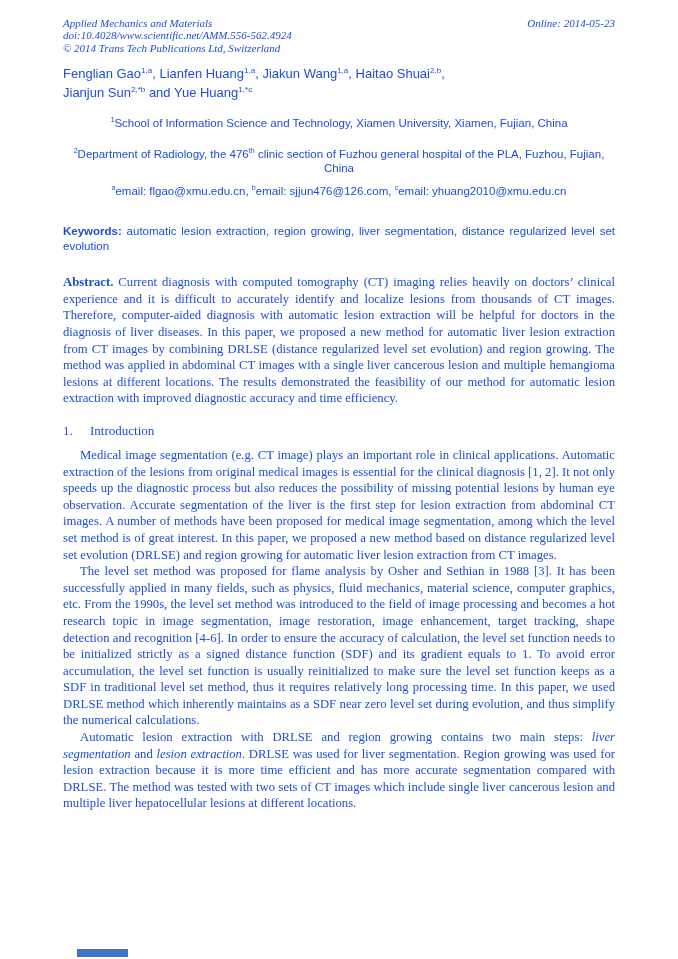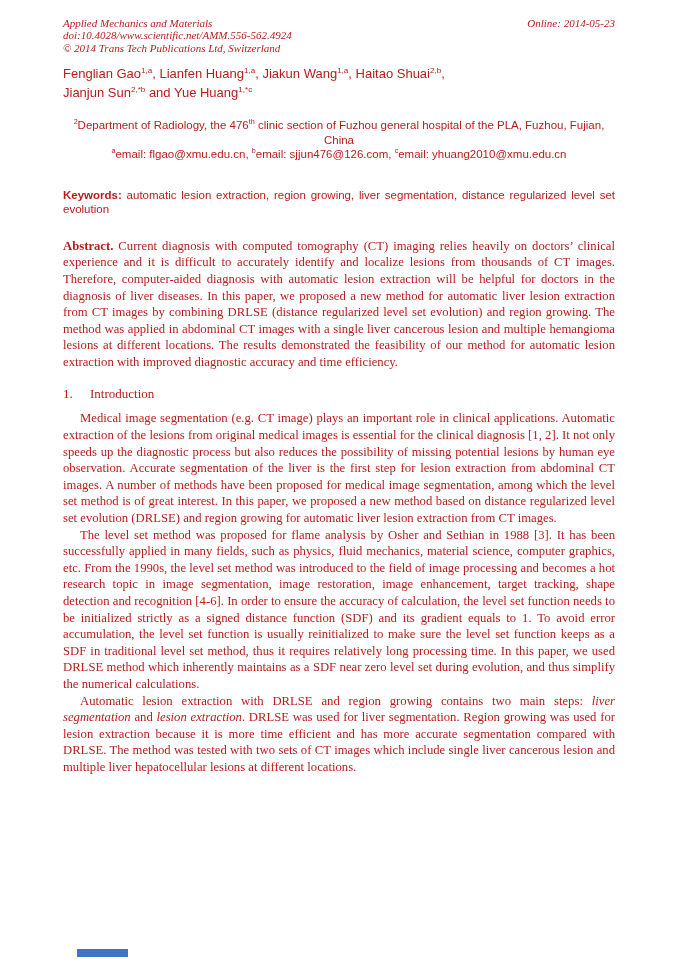--- a/index.html
+++ b/index.html
@@ -1,21 +1,21 @@
 <!DOCTYPE html>
 <html><head>
 <meta charset="utf-8">
 <style>
   html, body { margin: 0; padding: 0; background: #ffffff; }
   .page {
     position: relative;
     width: 678px;
     height: 959px;
     background: #ffffff;
-    color: #b91c1c;
+    color: #1d4ed8;
     font-family: "Liberation Serif", "DejaVu Serif", serif;
     overflow: hidden;
     box-sizing: border-box;
     border-radius: 29px;
   }
   .inner { padding: 17px 63px 0 63px; }
 
   
   .hdr {
     display: flex;
@@ -48,21 +48,21 @@
   .authors.first { margin-top: 10px; }
   .affil {
     font-family: "Liberation Sans", "DejaVu Sans", sans-serif;
     font-size: 11.5px;
     line-height: 14.5px;
     text-align: center;
     margin: 0;
   }
   .affil.a1 { margin-top: 14px; }
   .affil.a2 { margin-top: 16px; }
-  .affil.emails { }
+  .affil.emails { margin-top: 8px; }
 
   sup { font-size: 0.62em; vertical-align: super; line-height: 0; }
 
   
   .keywords {
     font-family: "Liberation Sans", "DejaVu Sans", sans-serif;
     font-size: 11.5px;
     line-height: 14.5px;
     text-align: justify;
     margin: 26px 0 0 0;
@@ -115,20 +115,21 @@
         <div>doi:10.4028/www.scientific.net/AMM.556-562.4924</div>
         <div>© 2014 Trans Tech Publications Ltd, Switzerland</div>
       </div>
       <div class="hdr-right">Online: 2014-05-23</div>
     </header>
 
 
     <div class="authors first"><span>Fenglian Gao</span><sup>1,a</sup><span>, Lianfen Huang</span><sup>1,a</sup><span>, Jiakun Wang</span><sup>1,a</sup><span>, Haitao Shuai</span><sup>2,b</sup><span>,</span></div>
     <div class="authors"><span>Jianjun Sun</span><sup>2,*b</sup><span> and Yue Huang</span><sup>1,*c</sup></div>
 
+    <div class="affil a1"><sup>1</sup><span>School of Information Science and Technology, Xiamen University, Xiamen, Fujian, China</span></div>
     <div class="affil a2"><sup>2</sup><span>Department of Radiology, the 476</span><sup>th</sup><span> clinic section of Fuzhou general hospital of the PLA, Fuzhou, Fujian, China</span></div>
     <div class="affil emails"><sup>a</sup><span>email: flgao@xmu.edu.cn, </span><sup>b</sup><span>email: sjjun476@126.com, </span><sup>c</sup><span>email: yhuang2010@xmu.edu.cn</span></div>
 
     <p class="keywords"><b>Keywords:</b><span> automatic lesion extraction, region growing, liver segmentation, distance regularized level set evolution</span></p>
 
     <p class="abstract"><b>Abstract.</b><span> Current diagnosis with computed tomography (CT) imaging relies heavily on doctors’ clinical experience and it is difficult to accurately identify and localize lesions from thousands of CT images. Therefore, computer-aided diagnosis with automatic lesion extraction will be helpful for doctors in the diagnosis of liver diseases. In this paper, we proposed a new method for automatic liver lesion extraction from CT images by combining DRLSE (distance regularized level set evolution) and region growing. The method was applied in abdominal CT images with a single liver cancerous lesion and multiple hemangioma lesions at different locations. The results demonstrated the feasibility of our method for automatic lesion extraction with improved diagnostic accuracy and time efficiency.</span></p>
 
     <h2 class="sec-heading">
       <span class="sec-num">1.</span>
       <span>Introduction</span>

